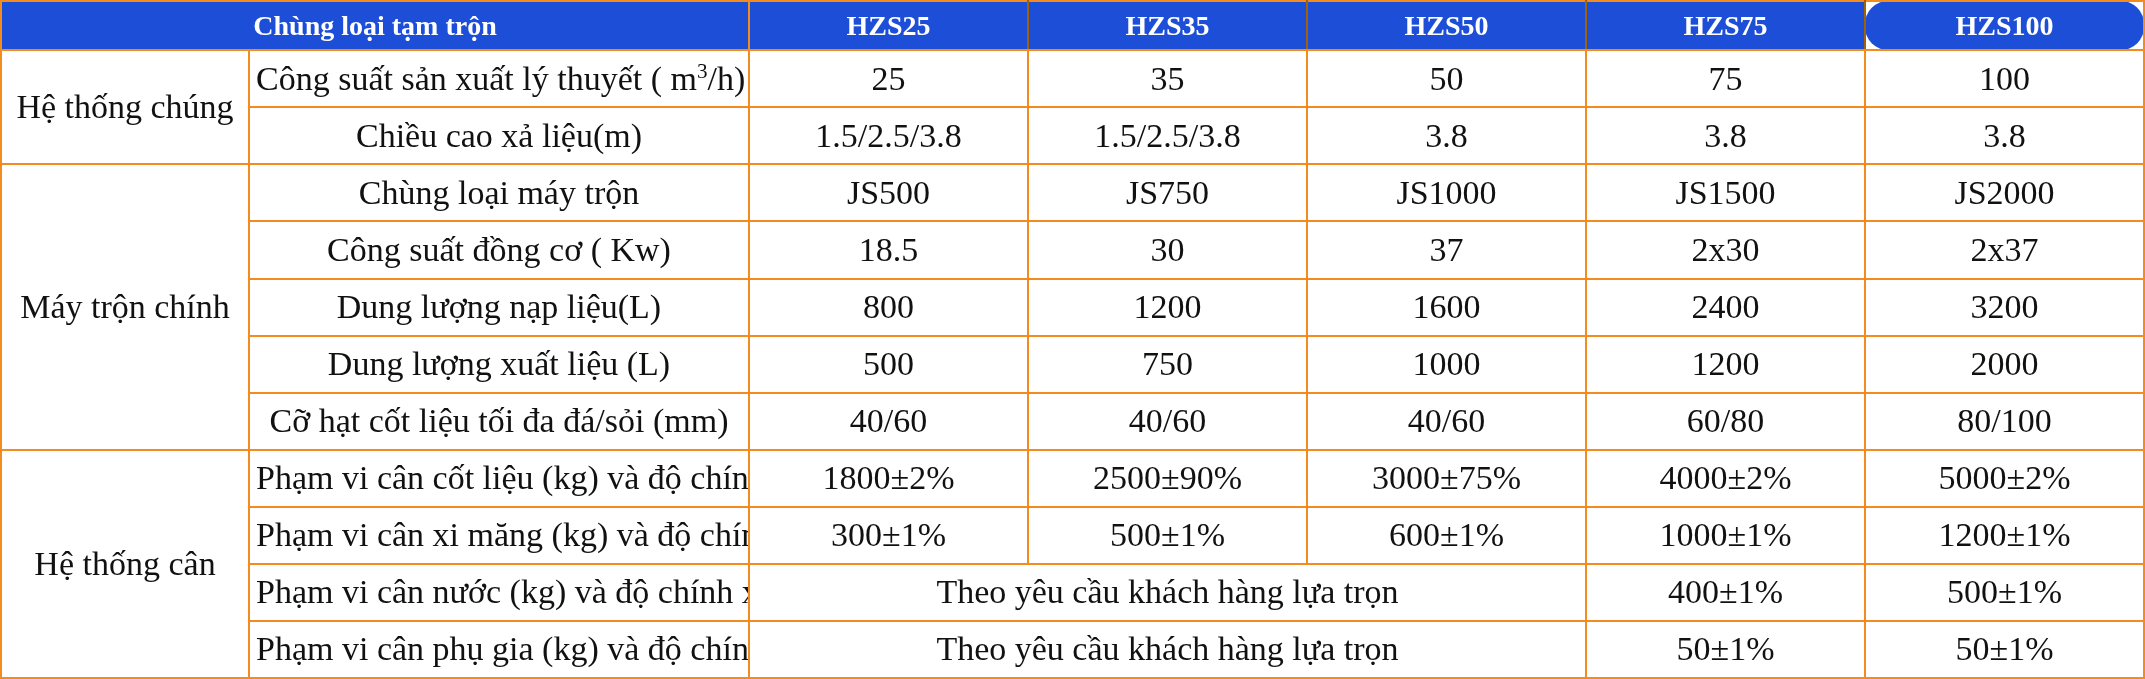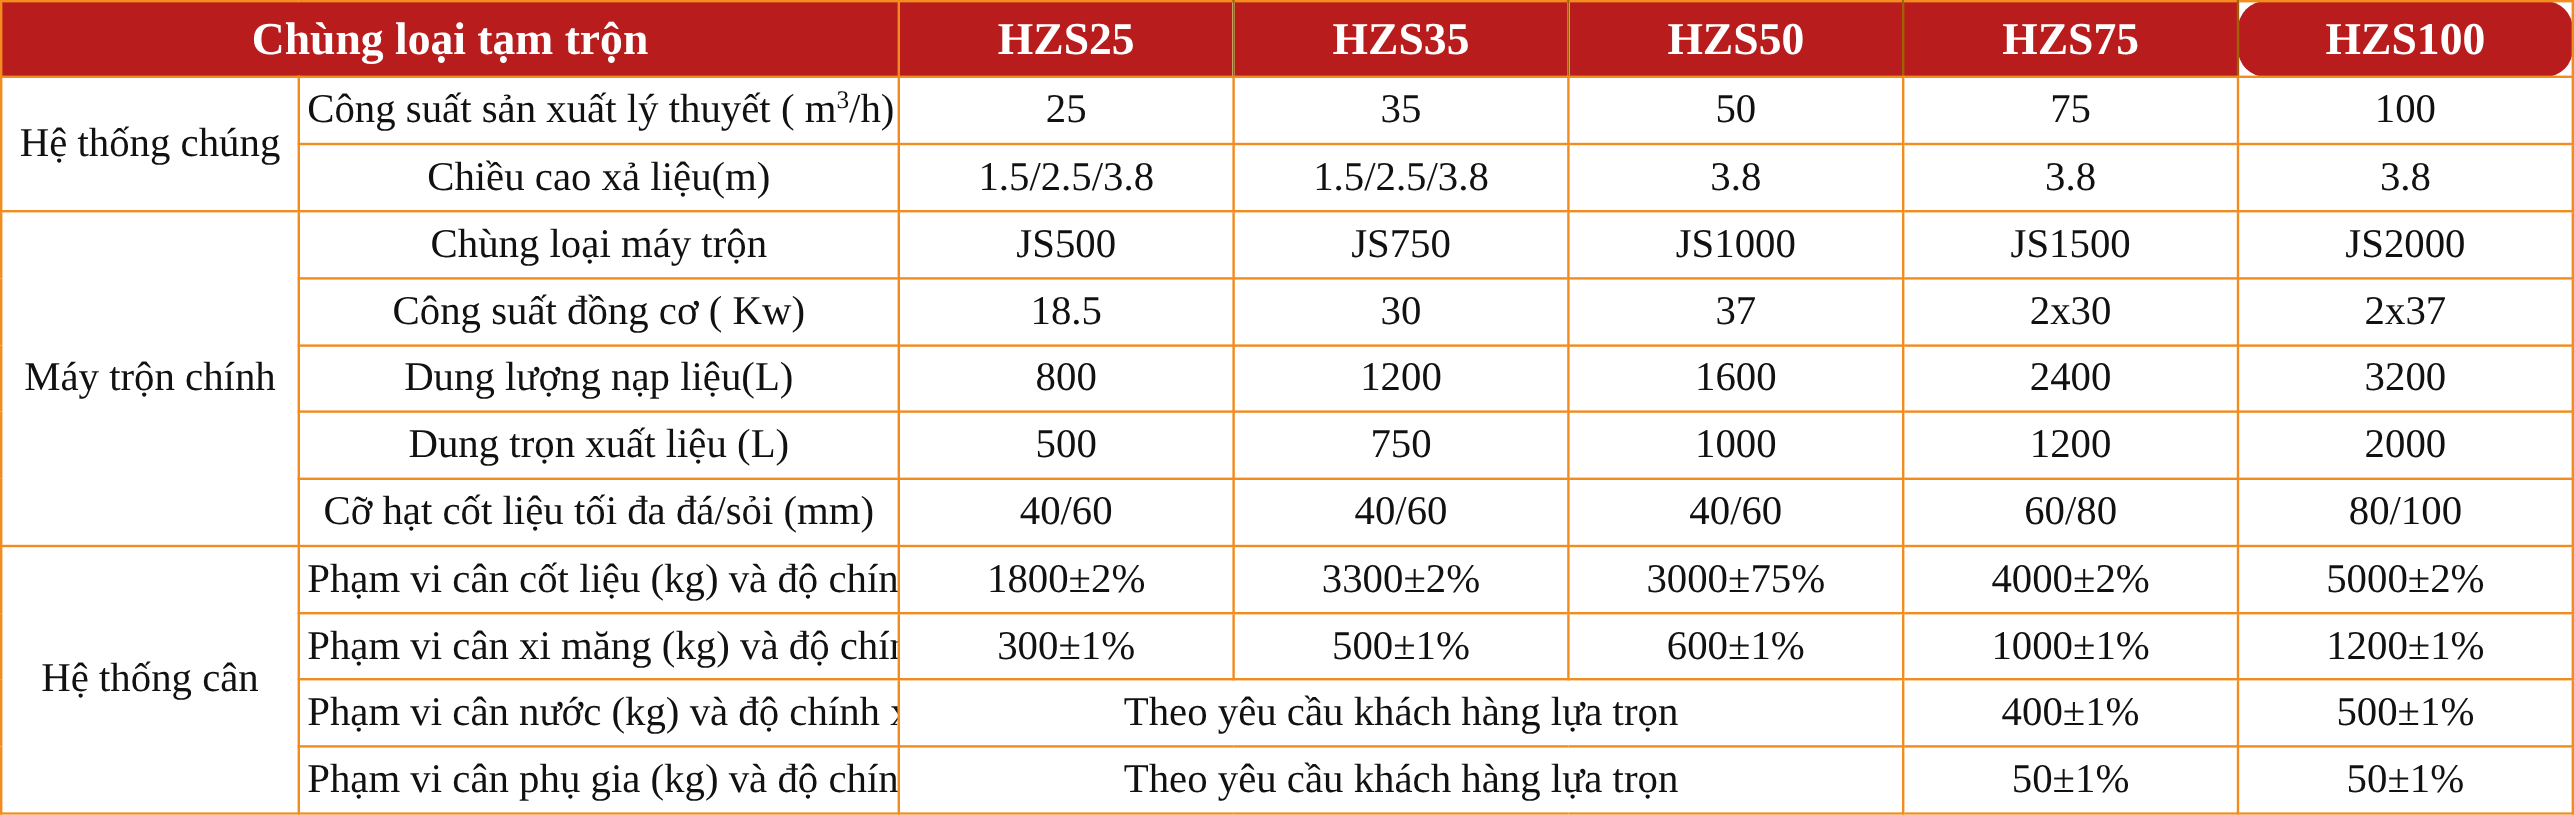--- a/index.html
+++ b/index.html
@@ -25,24 +25,24 @@
     vertical-align: middle;
     font-size: 34px;
     color: #111111;
     font-weight: normal;
     padding: 2px 6px;
     box-sizing: border-box;
     overflow: hidden;
     white-space: nowrap;
   }
   .spec-table .header-row td {
-    background: #b91c1c;
+    background: #1d4ed8;
     color: #ffffff;
     font-weight: bold;
-    font-size: 38px;
+    font-size: 28px;
     border-color: #f28c1e;
   }
   .spec-table .header-row td.model-head {
     border-left: 2px solid #ffffff;
     border-right: 2px solid #a16207;
   }
   .spec-table .header-row td.model-head.last {
     border-right: 2px solid #f28c1e;
     border-radius: 23px;
   }
@@ -126,41 +126,41 @@
     </tr>
     <tr>
       <td class="param-cell">Dung lượng nạp liệu(L)</td>
       <td>800</td>
       <td>1200</td>
       <td>1600</td>
       <td>2400</td>
       <td>3200</td>
     </tr>
     <tr>
-      <td class="param-cell">Dung trọn xuất liệu (L)</td>
+      <td class="param-cell">Dung lượng xuất liệu (L)</td>
       <td>500</td>
       <td>750</td>
       <td>1000</td>
       <td>1200</td>
       <td>2000</td>
     </tr>
     <tr>
       <td class="param-cell">Cỡ hạt cốt liệu tối đa đá/sỏi (mm)</td>
       <td>40/60</td>
       <td>40/60</td>
       <td>40/60</td>
       <td>60/80</td>
       <td>80/100</td>
     </tr>
 
     <tr>
       <td class="group-cell" rowspan="4">Hệ thống cân</td>
       <td class="param-cell">Phạm vi cân cốt liệu (kg) và độ chính xác</td>
       <td>1800±2%</td>
-      <td>3300±2%</td>
+      <td>2500±90%</td>
       <td>3000±75%</td>
       <td>4000±2%</td>
       <td>5000±2%</td>
     </tr>
     <tr>
       <td class="param-cell">Phạm vi cân xi măng (kg) và độ chính xác</td>
       <td>300±1%</td>
       <td>500±1%</td>
       <td>600±1%</td>
       <td>1000±1%</td>

